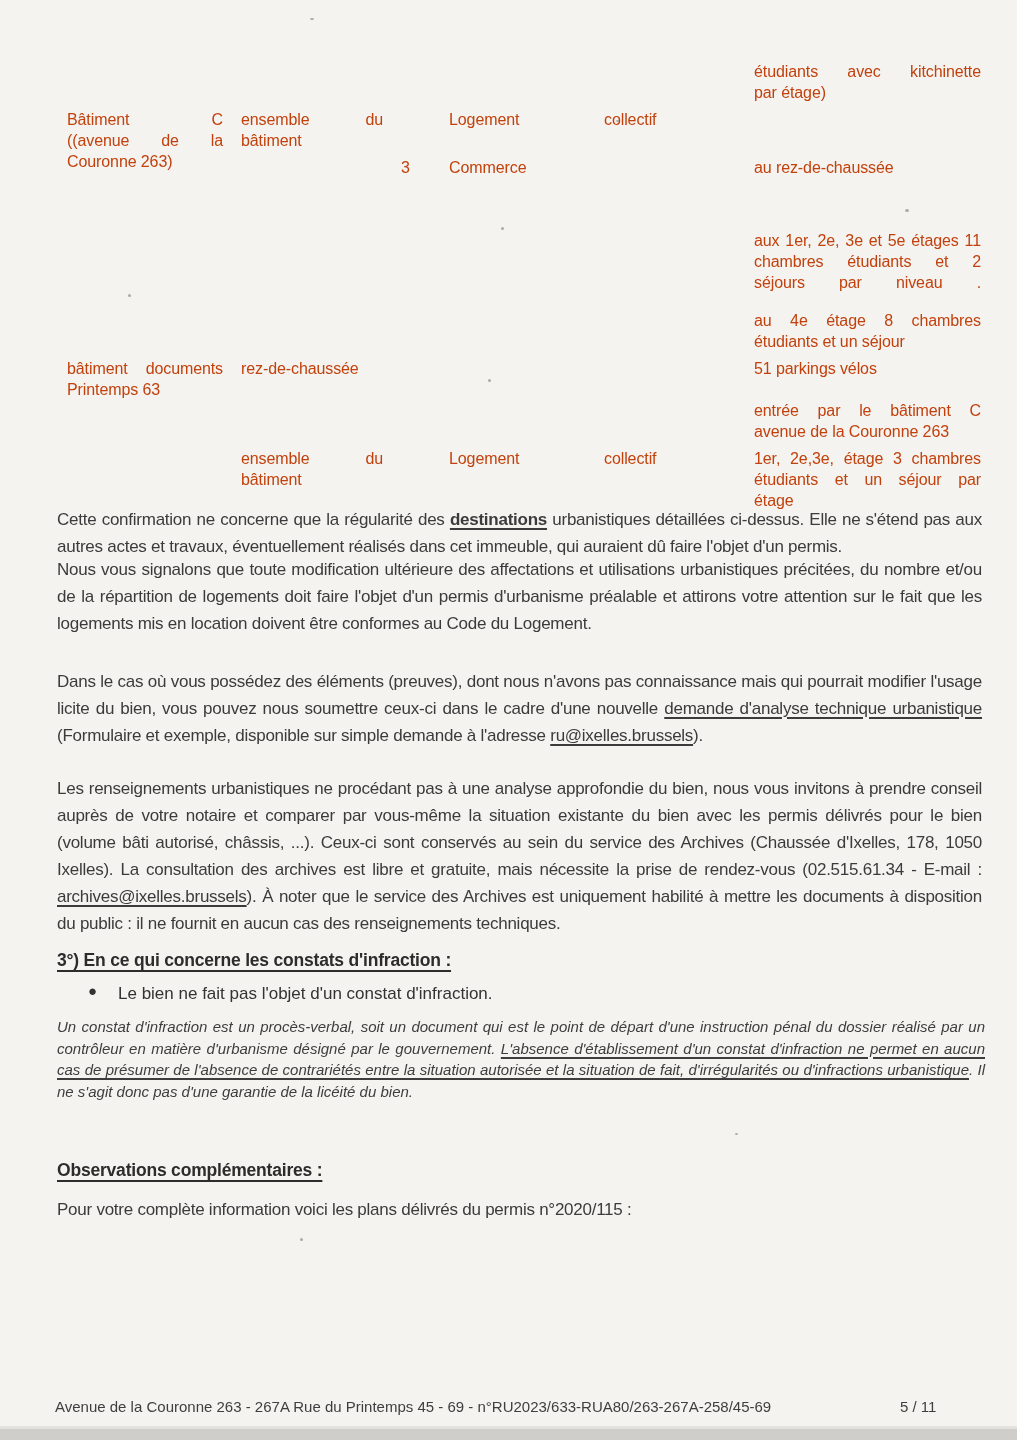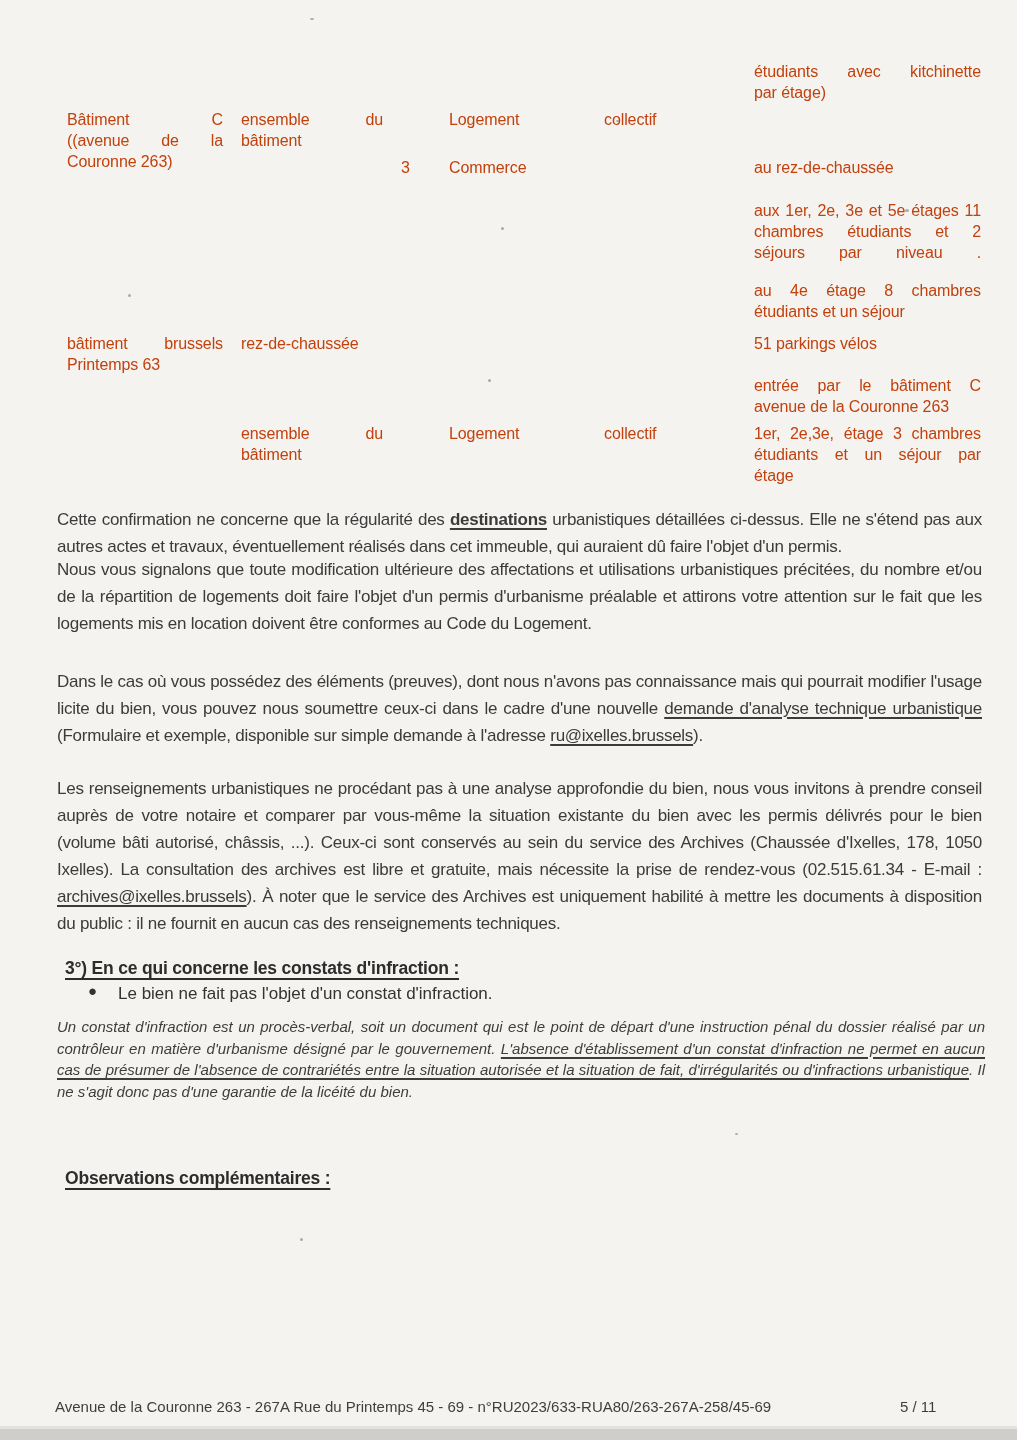--- a/index.html
+++ b/index.html
@@ -11,32 +11,32 @@
              table-layout:fixed;font-size:16px;line-height:21px;color:#c2410c;letter-spacing:-0.1px;}
   table.dest td{vertical-align:top;padding:4px 9px 2px;border:0 solid #575757;}
   td.vl{border-left-width:2px;}
   td.bb{border-bottom-width:2px;}
   td.c0{padding-left:8px;padding-right:12px;}
   tr.rA{height:45px;} tr.rB{height:47px;margin-top:36px;} tr.rC{height:43px;} tr.rD{height:133px;}
   tr.rE{height:42px;} tr.rF{height:43px;} tr.rG{height:67px;}
   tr.rA td{padding-top:9px;}
   .jl{display:block;text-align:justify;text-align-last:justify;}
   .ln{display:block;}
-  .blk{display:block;}
+  .blk{display:block;margin-top:30px;}
   .gap{margin-top:17px;}
 
   
   .body{position:absolute;left:57px;top:0;width:925px;height:1168px;}
   .bp{position:absolute;margin:0;width:925px;text-align:justify;font-size:17px;
       line-height:27px;letter-spacing:-0.25px;color:#3b3b3b;}
   .ip{position:absolute;margin:0;width:928px;text-align:justify;font-style:italic;
       font-size:15px;line-height:21.5px;letter-spacing:0;color:#3d3d3d;}
   .u{text-decoration:underline;text-decoration-thickness:1.5px;text-underline-offset:3px;}
   strong.u{font-weight:700;}
-  .hd{position:absolute;margin:8px;font-size:17.5px;font-weight:700;color:#2c2c2c;letter-spacing:-0.2px;}
+  .hd{position:absolute;margin:0;font-size:17.5px;font-weight:700;color:#2c2c2c;letter-spacing:-0.2px;}
   .hu{text-decoration:underline;text-decoration-thickness:2px;text-underline-offset:4px;}
   .bullet-row{position:absolute;width:900px;font-size:17px;color:#333;}
   .bullet-row .dot{position:absolute;left:31px;top:-2px;font-size:15px;}
   .bullet-row .btxt{position:absolute;left:61px;top:0;width:820px;}
 
   
   .footer{position:absolute;left:55px;top:1398px;width:940px;font-size:15px;color:#3e3e3e;letter-spacing:0;}
   .footer .ref{position:absolute;left:0;top:0;white-space:nowrap;}
   .footer .pageno{position:absolute;left:845px;top:0;}
 
@@ -105,21 +105,21 @@
           <span class="jl">séjours par niveau .</span>
         </div>
         <div class="blk gap">
           <span class="jl">au 4e étage 8 chambres</span>
           <span class="ln">étudiants et un séjour</span>
         </div>
       </td>
     </tr>
     <tr class="rE">
       <td class="c0" rowspan="3">
-        <span class="jl">bâtiment brussels</span>
+        <span class="jl">bâtiment documents</span>
         <span class="ln">Printemps 63</span>
       </td>
       <td class="vl bb">rez-de-chaussée</td>
       <td class="vl bb"></td>
       <td class="vl bb"></td>
       <td class="vl bb"></td>
       <td class="vl bb">51 parkings vélos</td>
     </tr>
     <tr class="rF">
       <td class="vl bb"></td>
@@ -163,20 +163,21 @@
     <div class="bullet-row" style="top:984px">
       <span class="dot">●</span>
       <span class="btxt">Le bien ne fait pas l'objet d'un constat d'infraction.</span>
     </div>
 
     <p class="ip" style="top:1016px"><span>Un constat d'infraction est un procès-verbal, soit un document qui est le point de départ d'une instruction pénal du dossier réalisé par un contrôleur en matière d'urbanisme désigné par le gouvernement. </span><span class="u">L'absence d'établissement d'un constat d'infraction ne permet en aucun cas de présumer de l'absence de contrariétés entre la situation autorisée et la situation de fait, d'irrégularités ou d'infractions urbanistique</span><span>. Il ne s'agit donc pas d'une garantie de la licéité du bien.</span></p>
 
 
     <h2 class="hd" style="top:1160px"><span class="hu">Observations complémentaires :</span></h2>
 
+    <p class="bp" style="top:1196px">Pour votre complète information voici les plans délivrés du permis n°2020/115 :</p>
   </div>
 
   <div class="footer">
     <span class="ref">Avenue de la Couronne 263 - 267A  Rue du Printemps 45 - 69  - n°RU2023/633-RUA80/263-267A-258/45-69</span>
     <span class="pageno">5 / 11</span>
   </div>
 
   <div class="scanbar2"></div>
   <div class="scanbar"></div>
   <div class="sp" style="left:905px;top:209px;width:4px;height:3px"></div>

